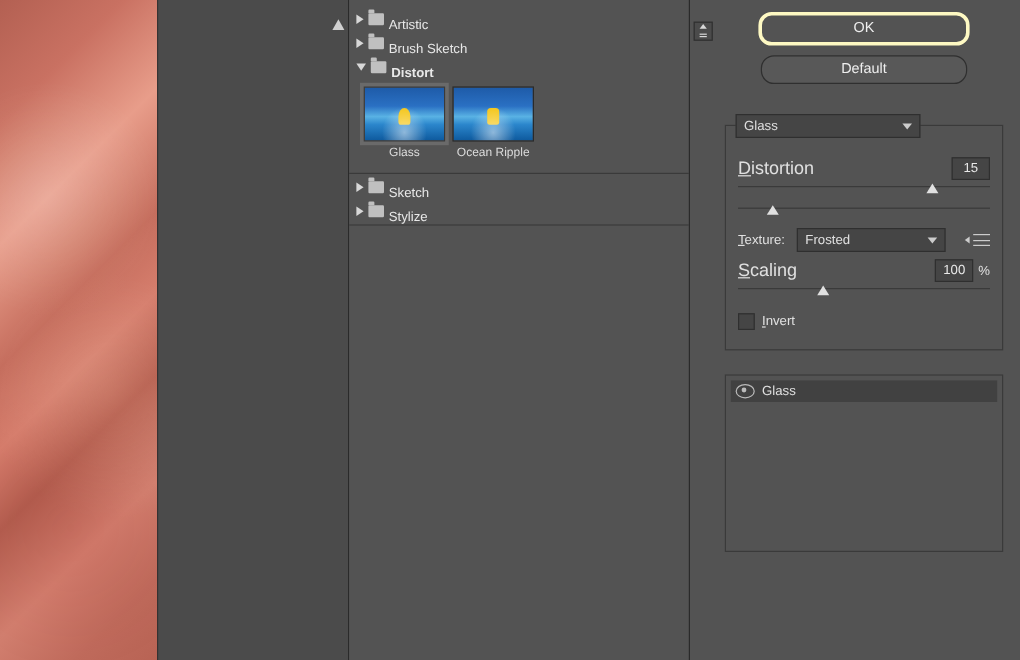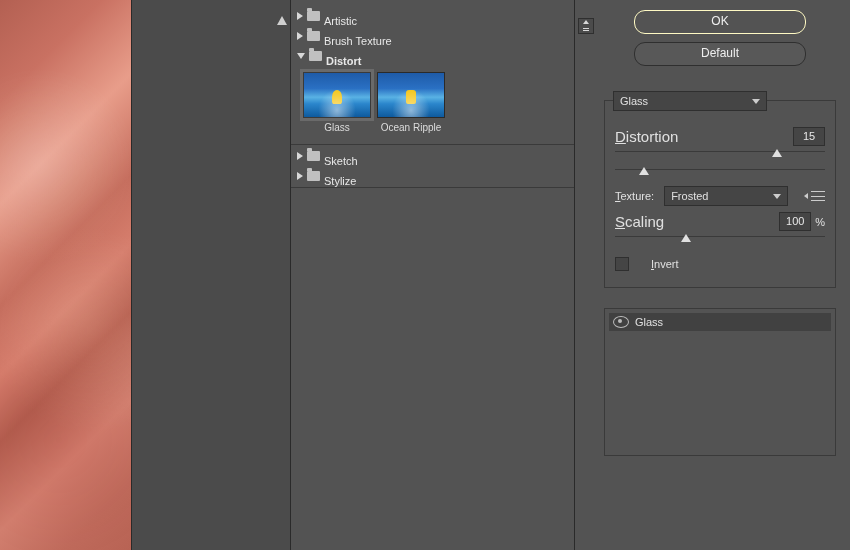--- a/index.html
+++ b/index.html
@@ -31,39 +31,39 @@
   .tname{font-size:10px;color:#dcdcdc;}
   .sep{height:1px;background:#3a3a3a;margin:1px 0;}
   
   .rgap{width:25px;height:100%;background:#535353;}
   
   .controls{flex:1;height:100%;background:#535353;padding:10px 14px 0 4px;box-sizing:border-box;position:relative;}
   .expand{width:14px;height:14px;border:1px solid #2f2f2f;background:#4b4b4b;position:absolute;left:-22px;top:18px;display:flex;align-items:center;justify-content:center;cursor:pointer;}
   .expand::before{content:"";width:0;height:0;border-left:3px solid transparent;border-right:3px solid transparent;border-bottom:4px solid #d8d8d8;position:absolute;top:1px;}
   .expand::after{content:"";width:6px;height:1px;background:#d8d8d8;position:absolute;bottom:2px;box-shadow:0 -2px 0 #d8d8d8;}
   .btn{display:block;width:170px;height:22px;line-height:20px;text-align:center;border-radius:11px;border:1px solid #2f2f2f;background:#585858;margin:0 0 8px 0;cursor:pointer;font-size:12px;color:#eee;}
-  .btn.primary{border:1px solid #fef9c3;background:#535353;color:#eee;}
+  .btn.primary{border:3px solid #fef9c3;background:#535353;color:#eee;}
   .btnwrap{display:flex;flex-direction:column;align-items:center;margin-bottom:26px;}
   .panel{border:1px solid #3a3a3a;padding:0 10px 16px;margin-bottom:20px;position:relative;}
   .select{position:relative;top:-10px;left:-2px;display:inline-flex;align-items:center;background:#454545;border:1px solid #2f2f2f;height:18px;width:140px;padding:0 6px;cursor:pointer;}
   .select .chev{margin-left:auto;width:0;height:0;border-left:4px solid transparent;border-right:4px solid transparent;border-top:5px solid #ccc;}
   .param{display:flex;align-items:center;justify-content:space-between;margin:6px 0 2px;}
   .param label{font-size:15px;color:#e0e0e0;}
   .param label u{text-decoration:underline;}
   .numbox{width:30px;height:17px;background:#454545;border:1px solid #2f2f2f;color:#e8e8e8;text-align:center;font-size:11px;line-height:17px;}
   .slider{height:12px;position:relative;margin-bottom:6px;}
   .slider .track{position:absolute;top:3px;left:0;right:0;height:1px;background:#3a3a3a;}
   .slider .thumb{position:absolute;top:1px;width:0;height:0;border-left:5px solid transparent;border-right:5px solid transparent;border-bottom:8px solid #e0e0e0;transform:translateX(-5px);cursor:pointer;}
   .hrow{display:flex;align-items:center;gap:10px;margin:8px 0 2px;}
   .hrow .select{position:static;width:110px;}
   .menuicon{margin-left:auto;width:14px;height:10px;display:flex;flex-direction:column;justify-content:space-between;cursor:pointer;position:relative;}
   .menuicon span{height:1px;background:#ccc;}
   .menuicon::before{content:"";position:absolute;left:-7px;top:2px;width:0;height:0;border-top:3px solid transparent;border-bottom:3px solid transparent;border-right:4px solid #ccc;}
   .pct{font-size:11px;margin-left:4px;}
-  .chk{display:flex;align-items:center;gap:22px;margin-top:12px;}
+  .chk{display:flex;align-items:center;gap:6px;margin-top:12px;}
   .chkbox{width:12px;height:12px;border:1px solid #2f2f2f;background:#454545;cursor:pointer;}
   .layerstack{border:1px solid #3a3a3a;height:138px;padding:4px;}
   .layerrow{display:flex;align-items:center;height:18px;background:#414141;padding:0 4px;gap:6px;}
   .eye{width:14px;height:10px;border:1px solid #bbb;border-radius:60% 60% 60% 60%;position:relative;cursor:pointer;}
   .eye::after{content:"";position:absolute;left:4px;top:2px;width:4px;height:4px;background:#bbb;border-radius:50%;}
 </style>
 </head>
 <body>
 
 <div class="root">
@@ -77,21 +77,21 @@
 
     <div class="catrow">
       <span class="tri right"></span>
       <span class="folder"></span>
       <span class="cat-label">Artistic</span>
     </div>
 
     <div class="catrow">
       <span class="tri right"></span>
       <span class="folder"></span>
-      <span class="cat-label">Brush Texture</span>
+      <span class="cat-label">Brush Sketch</span>
     </div>
 
     <div class="catrow">
       <span class="tri down"></span>
       <span class="folder"></span>
       <span class="cat-label bold">Distort</span>
     </div>
     <div class="thumbs">
       <div class="thumb sel">
         <div class="timg">

